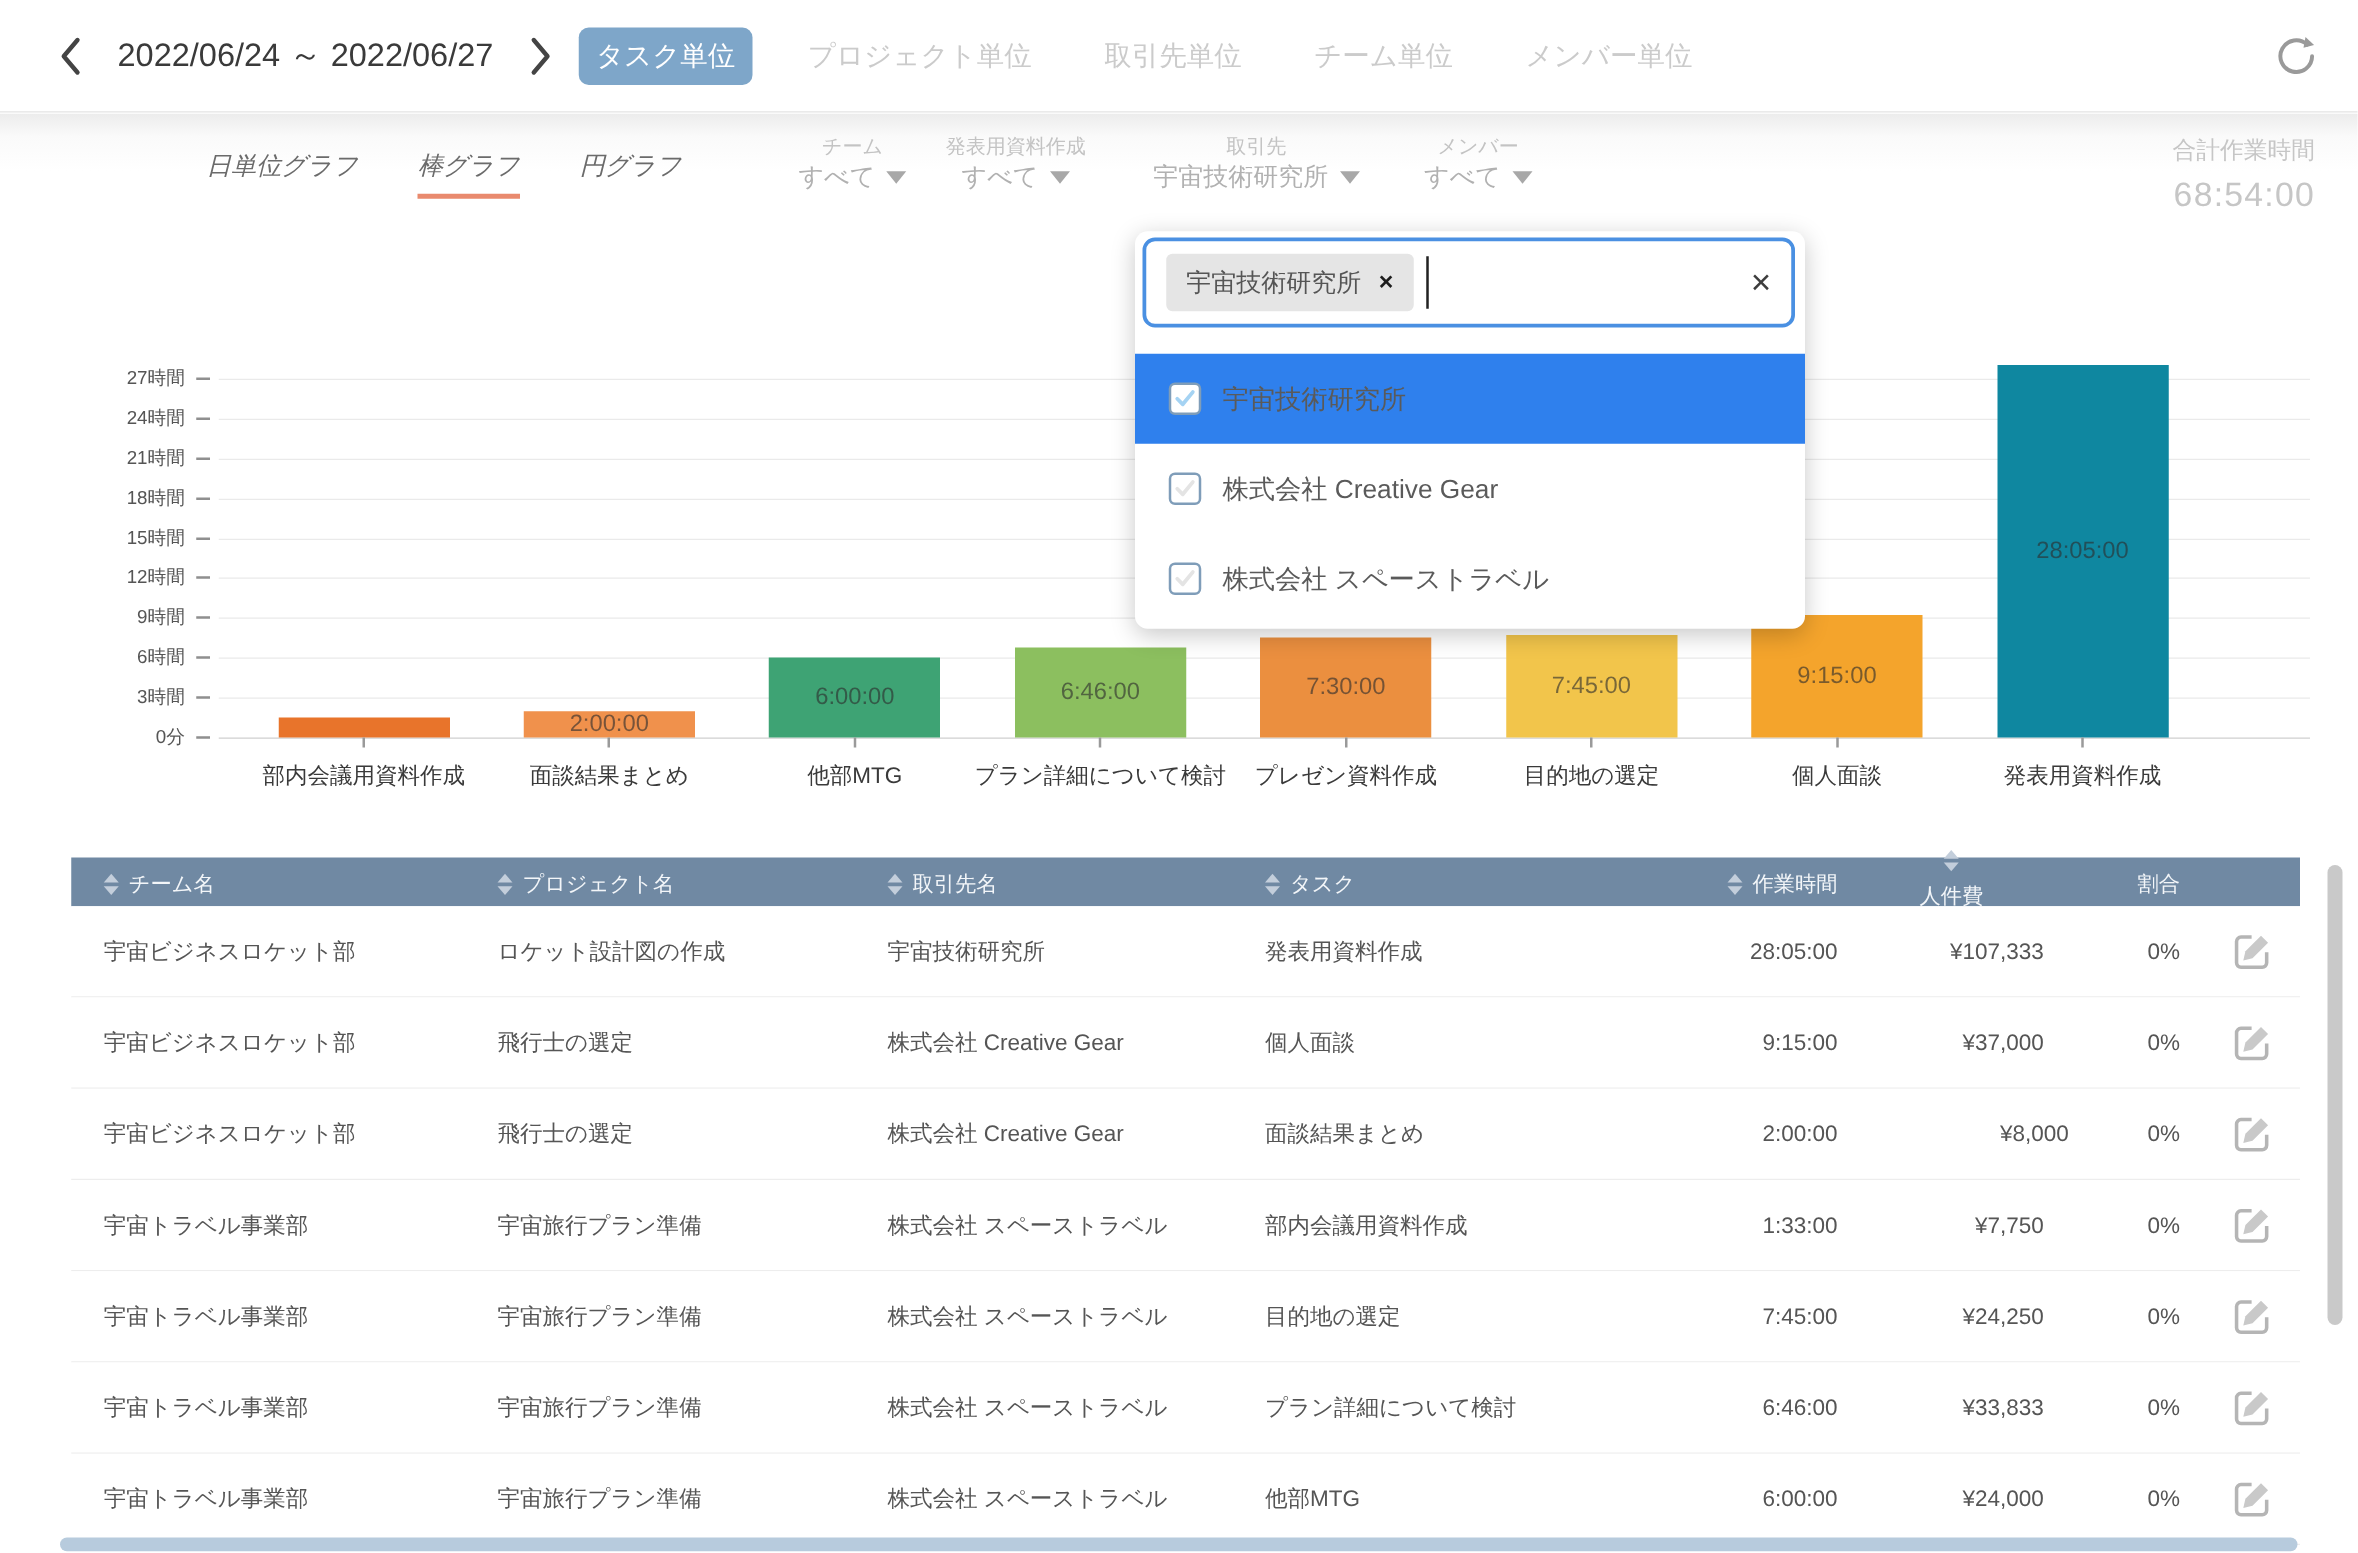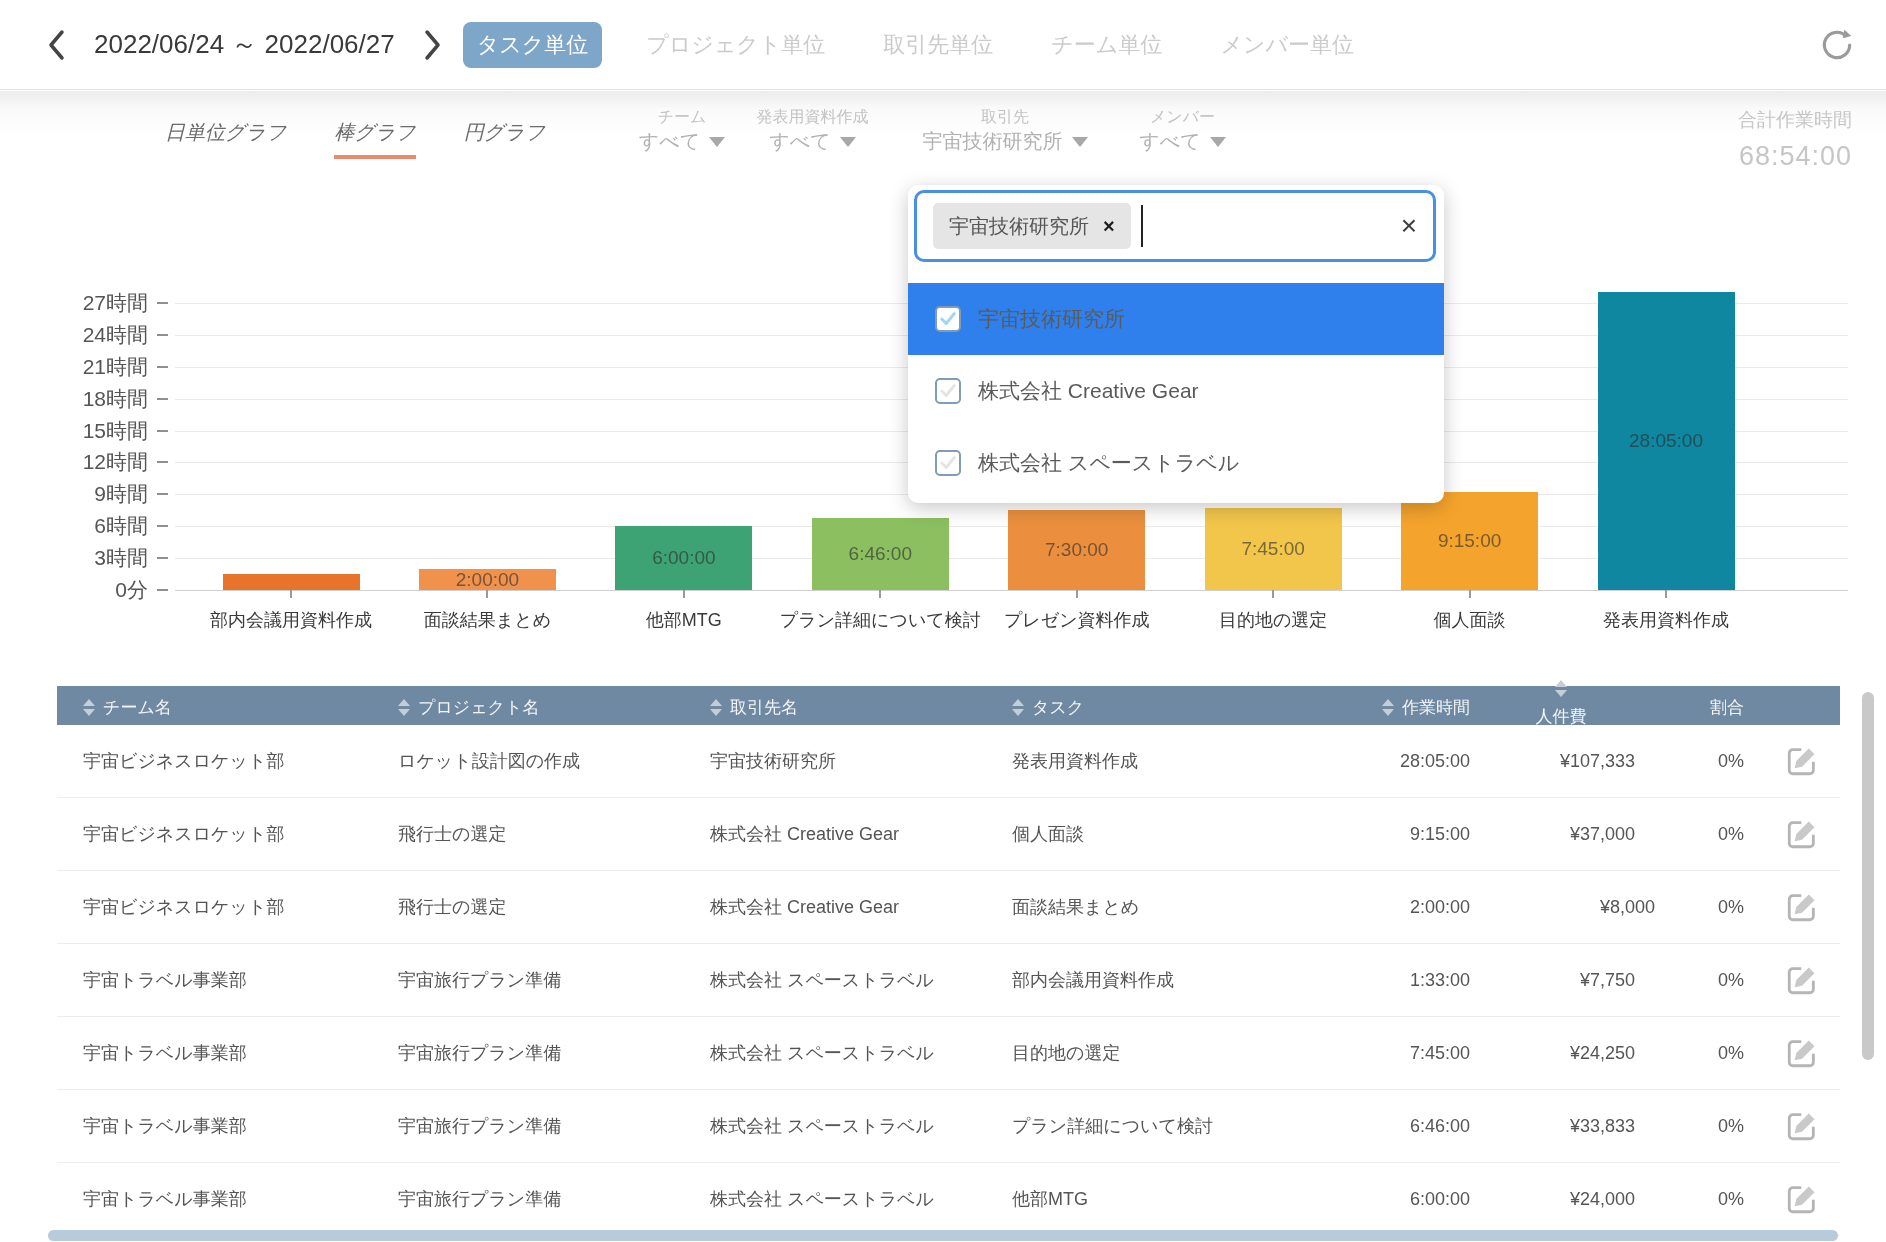--- a/index.html
+++ b/index.html
@@ -29,21 +29,21 @@
   .filter .fvalue{font-size:20px;color:#b1b1b1;display:flex;align-items:center;justify-content:center;gap:9px;white-space:nowrap;}
   .caret{width:0;height:0;border-left:8px solid transparent;border-right:8px solid transparent;border-top:10px solid #a8a8a8;}
   .total{position:absolute;right:34px;top:16px;text-align:right;}
   .total .tlabel{font-size:19px;color:#c6c6c6;}
   .total .tvalue{font-size:27px;color:#c6c6c6;margin-top:8px;letter-spacing:1px;}
 
   
   #chart{position:absolute;left:0;top:230px;width:1886px;height:420px;z-index:1;}
   .gridline{position:absolute;left:175px;width:1673px;height:1px;background:#eaeaea;}
   .gridline.base{background:#cfcfcf;}
-  .ytick{position:absolute;left:28px;width:120px;text-align:right;font-size:21px;color:#555;
+  .ytick{position:absolute;left:28px;width:120px;text-align:right;font-size:15px;color:#555;
          transform:translateY(-50%);white-space:nowrap;}
   .ydash{position:absolute;left:157px;width:11px;height:2px;background:#8f8f8f;transform:translateY(-50%);}
   .bar{position:absolute;display:flex;align-items:center;justify-content:center;}
   .bar-label{font-size:19px;color:rgba(45,45,45,0.62);white-space:nowrap;}
   .xtick{position:absolute;width:2px;height:8px;background:#9a9a9a;top:360px;}
   .xlabel{position:absolute;top:378px;font-size:18px;color:#3a3a3a;white-space:nowrap;transform:translateX(-50%);}
 
   
   .dd-panel{position:absolute;left:908px;top:185px;width:536px;height:318px;background:#fff;
             border-radius:10px;box-shadow:0 5px 20px rgba(0,0,0,0.22);z-index:30;}

